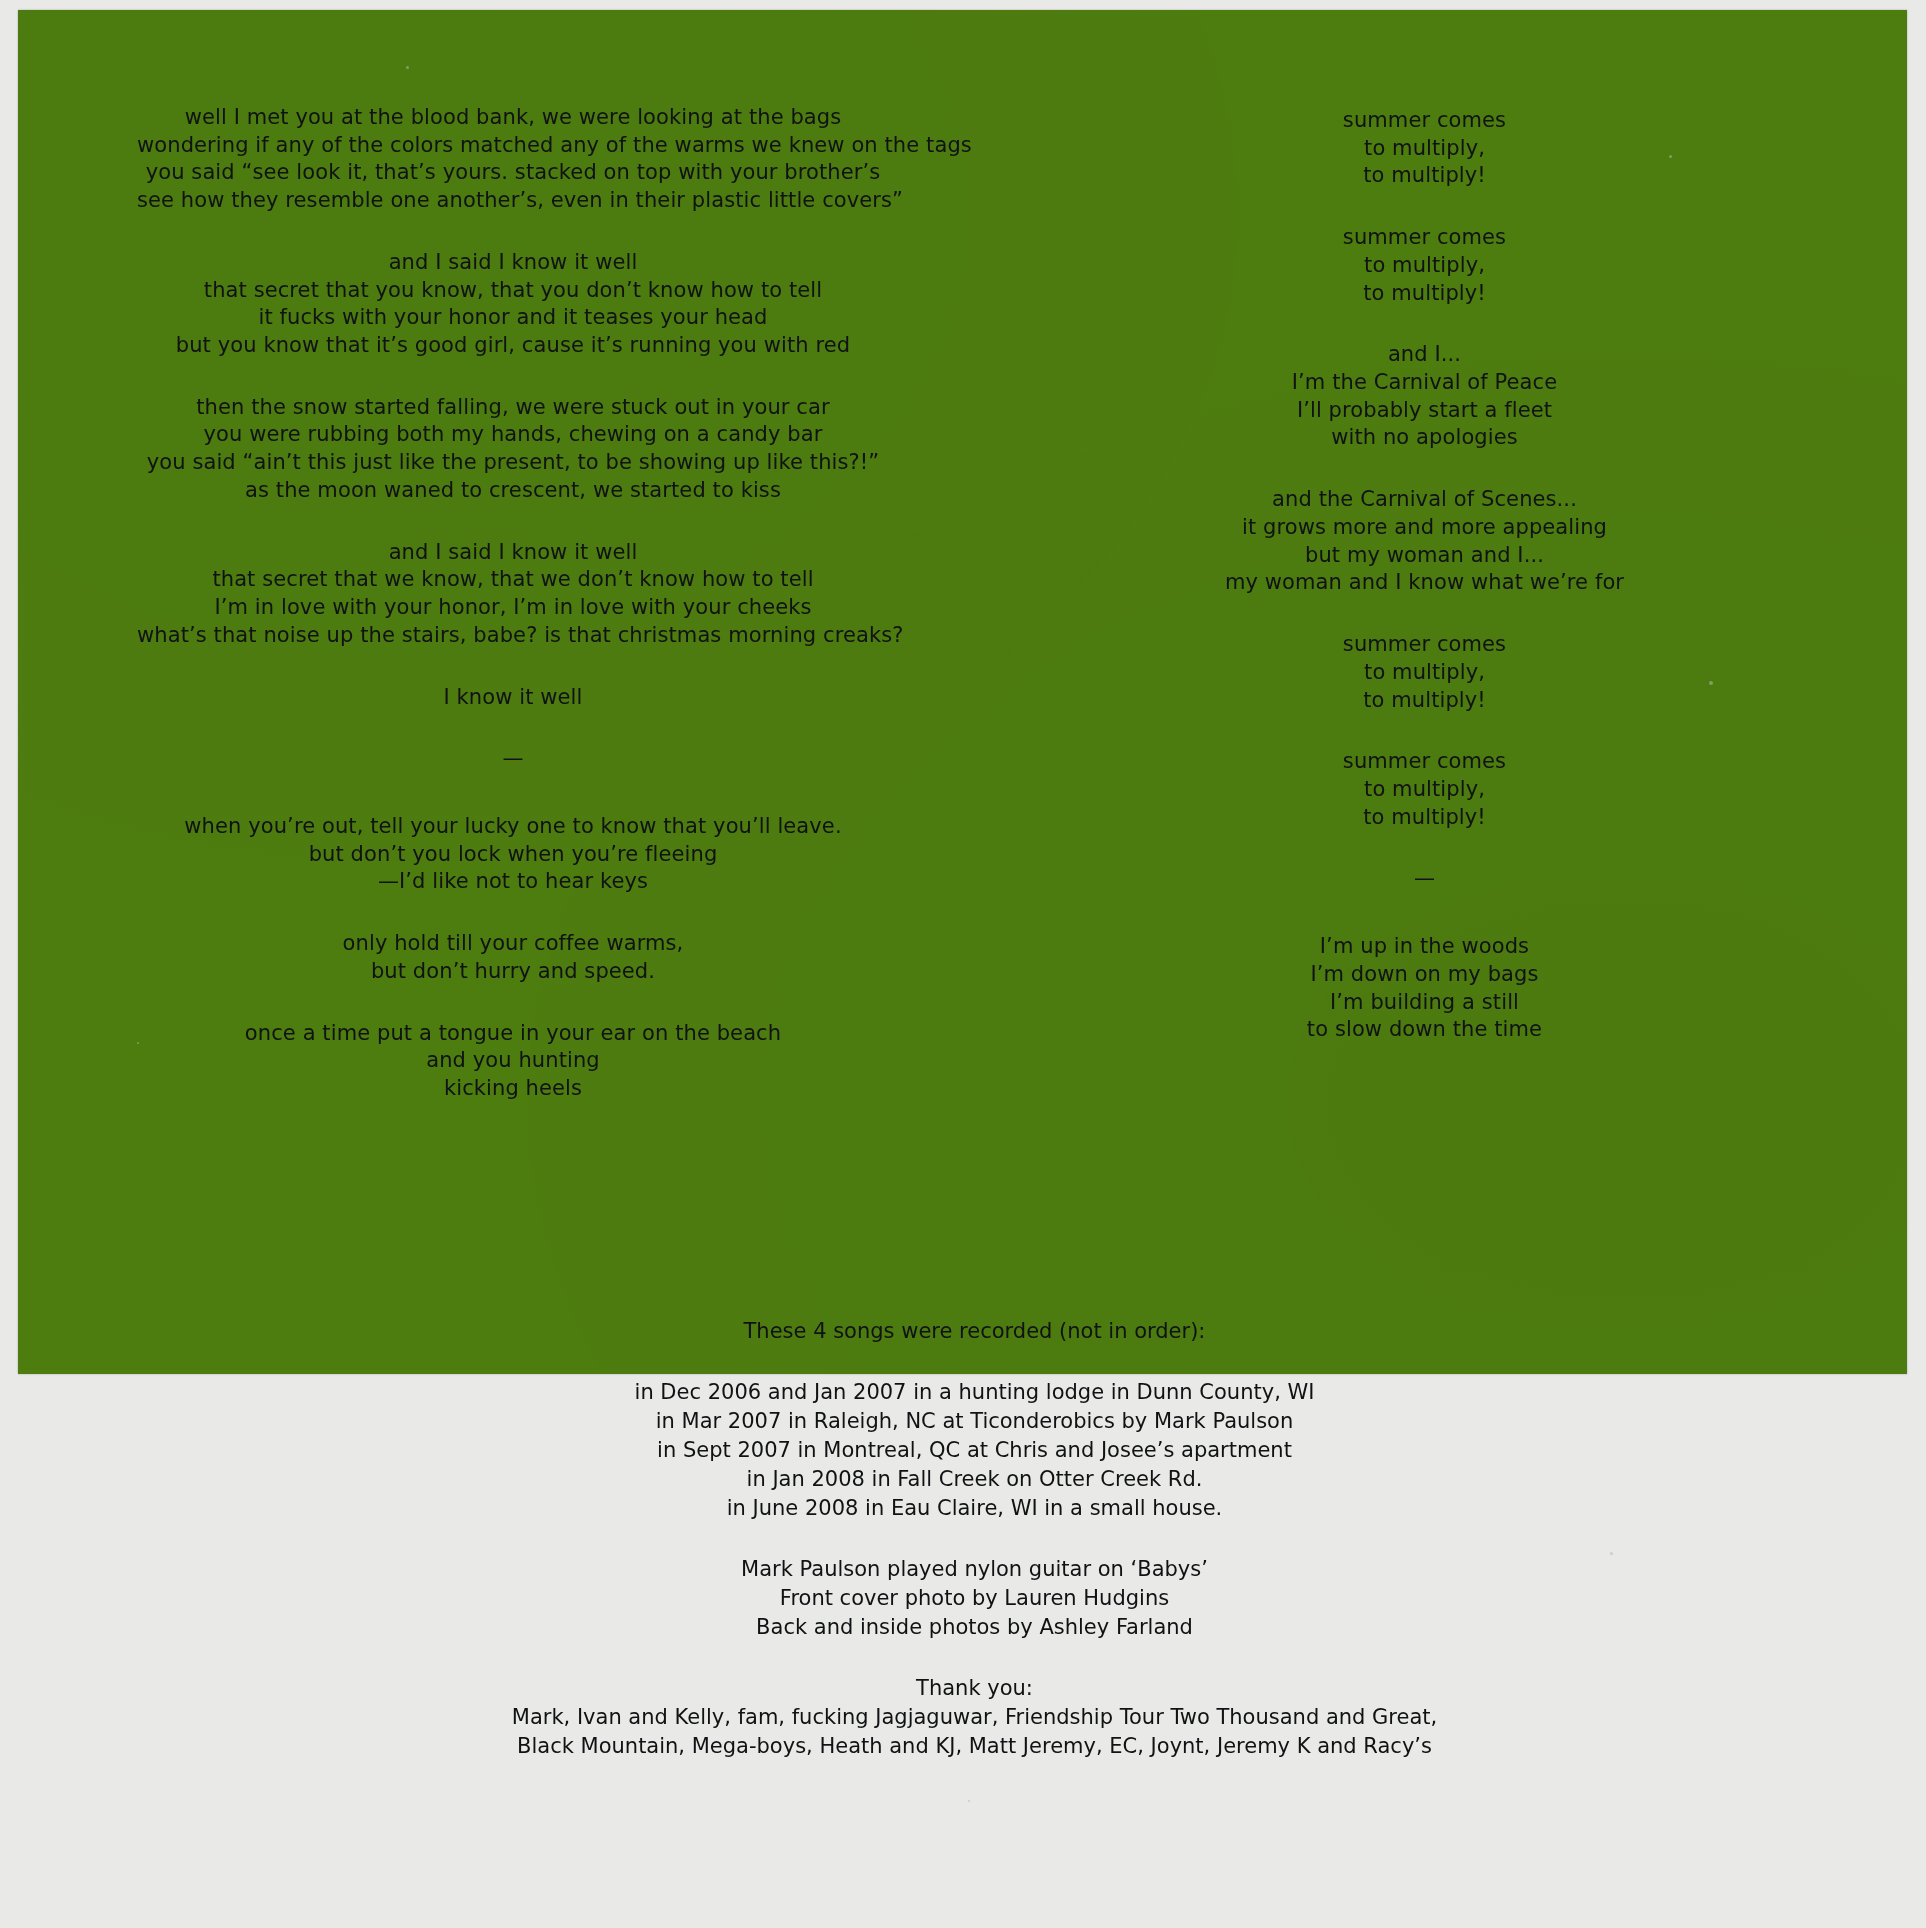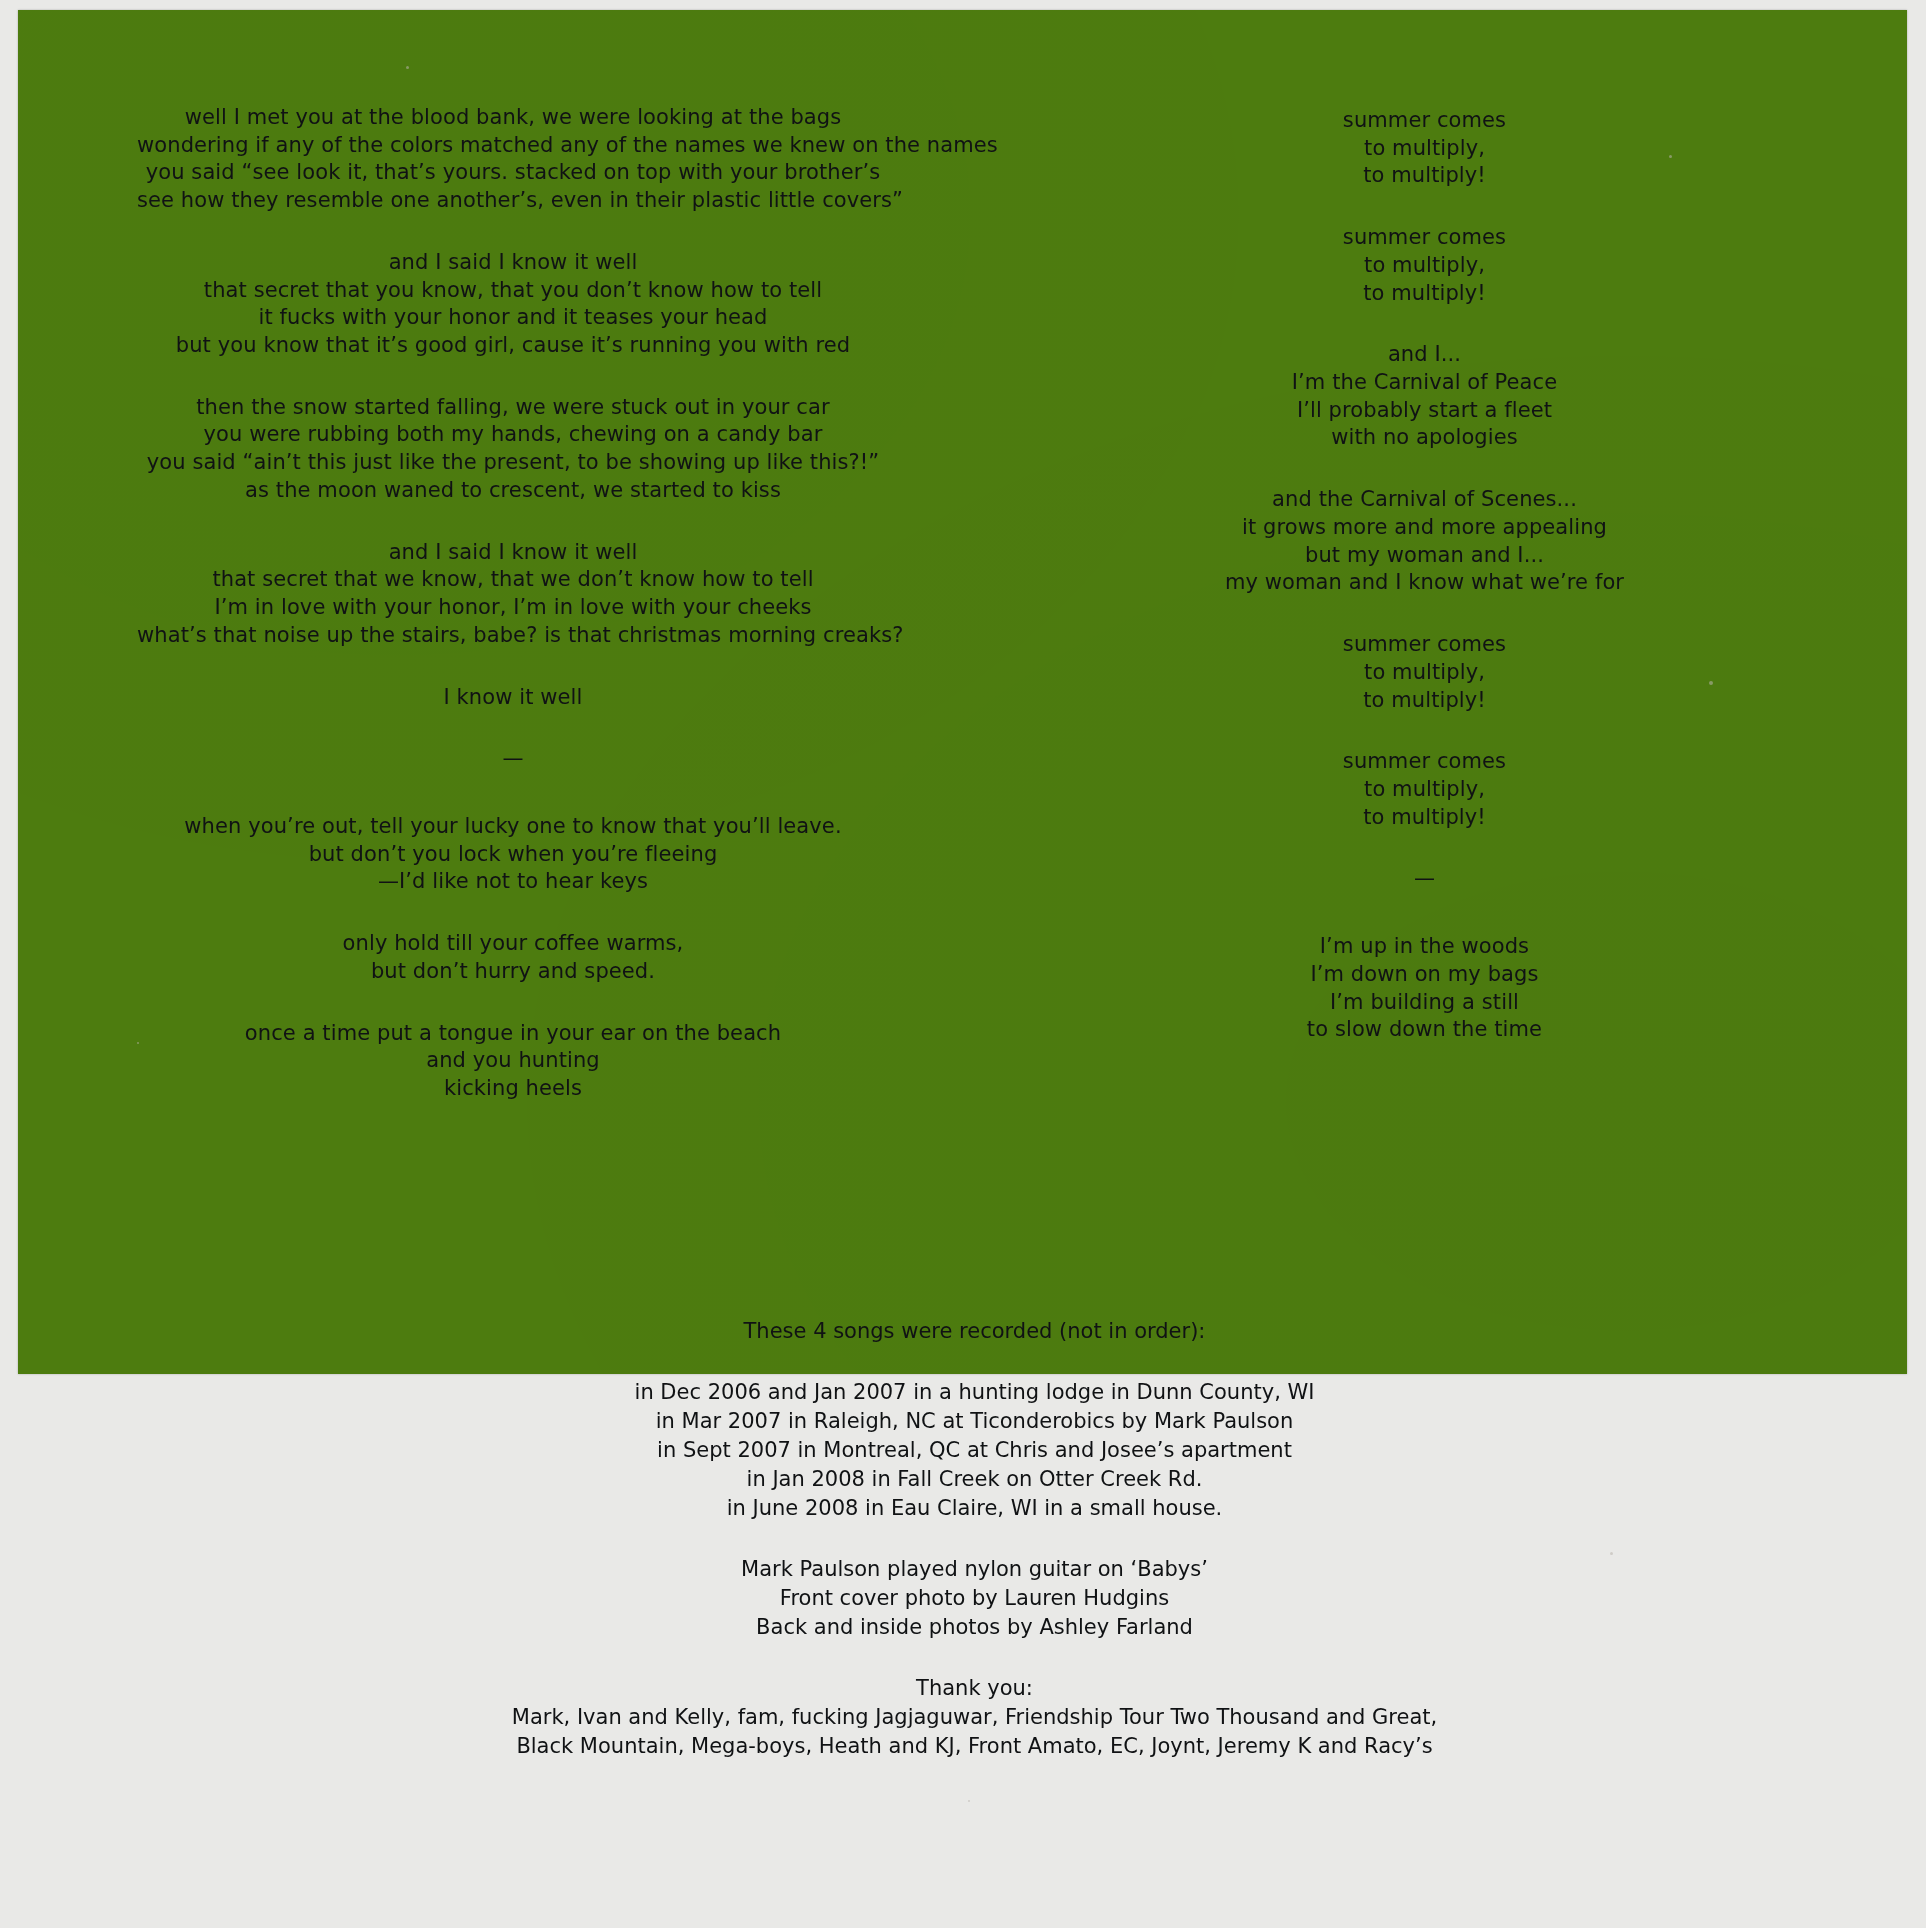--- a/index.html
+++ b/index.html
@@ -105,21 +105,21 @@
   <div class="speck" style="left:1592px;top:1542px;width:3px;height:3px;"></div>
   <div class="speck" style="left:119px;top:1032px;width:2px;height:2px;"></div>
   <div class="speck" style="left:950px;top:1790px;width:2px;height:2px;"></div>
 
   <div class="columns">
 
     <div class="col col-left">
 
       <div class="stanza">
         <div class="line">well I met you at the blood bank, we were looking at the bags</div>
-        <div class="line">wondering if any of the colors matched any of the names we knew on the names</div>
+        <div class="line">wondering if any of the colors matched any of the warms we knew on the tags</div>
         <div class="line">you said “see look it, that’s yours. stacked on top with your brother’s</div>
         <div class="line">see how they resemble one another’s, even in their plastic little covers”</div>
       </div>
 
       <div class="stanza">
         <div class="line">and I said I know it well</div>
         <div class="line">that secret that you know, that you don’t know how to tell</div>
         <div class="line">it fucks with your honor and it teases your head</div>
         <div class="line">but you know that it’s good girl, cause it’s running you with red</div>
       </div>
@@ -218,18 +218,18 @@
       <div class="line">in June 2008 in Eau Claire, WI in a small house.</div>
     </div>
     <div class="block">
       <div class="line">Mark Paulson played nylon guitar on ‘Babys’</div>
       <div class="line">Front cover photo by Lauren Hudgins</div>
       <div class="line">Back and inside photos by Ashley Farland</div>
     </div>
     <div class="block">
       <div class="line">Thank you:</div>
       <div class="line">Mark, Ivan and Kelly, fam, fucking Jagjaguwar, Friendship Tour Two Thousand and Great,</div>
-      <div class="line">Black Mountain, Mega-boys, Heath and KJ, Front Amato, EC, Joynt, Jeremy K and Racy’s</div>
+      <div class="line">Black Mountain, Mega-boys, Heath and KJ, Matt Jeremy, EC, Joynt, Jeremy K and Racy’s</div>
     </div>
   </div>
 
 </div>
 
 
 </body></html>

